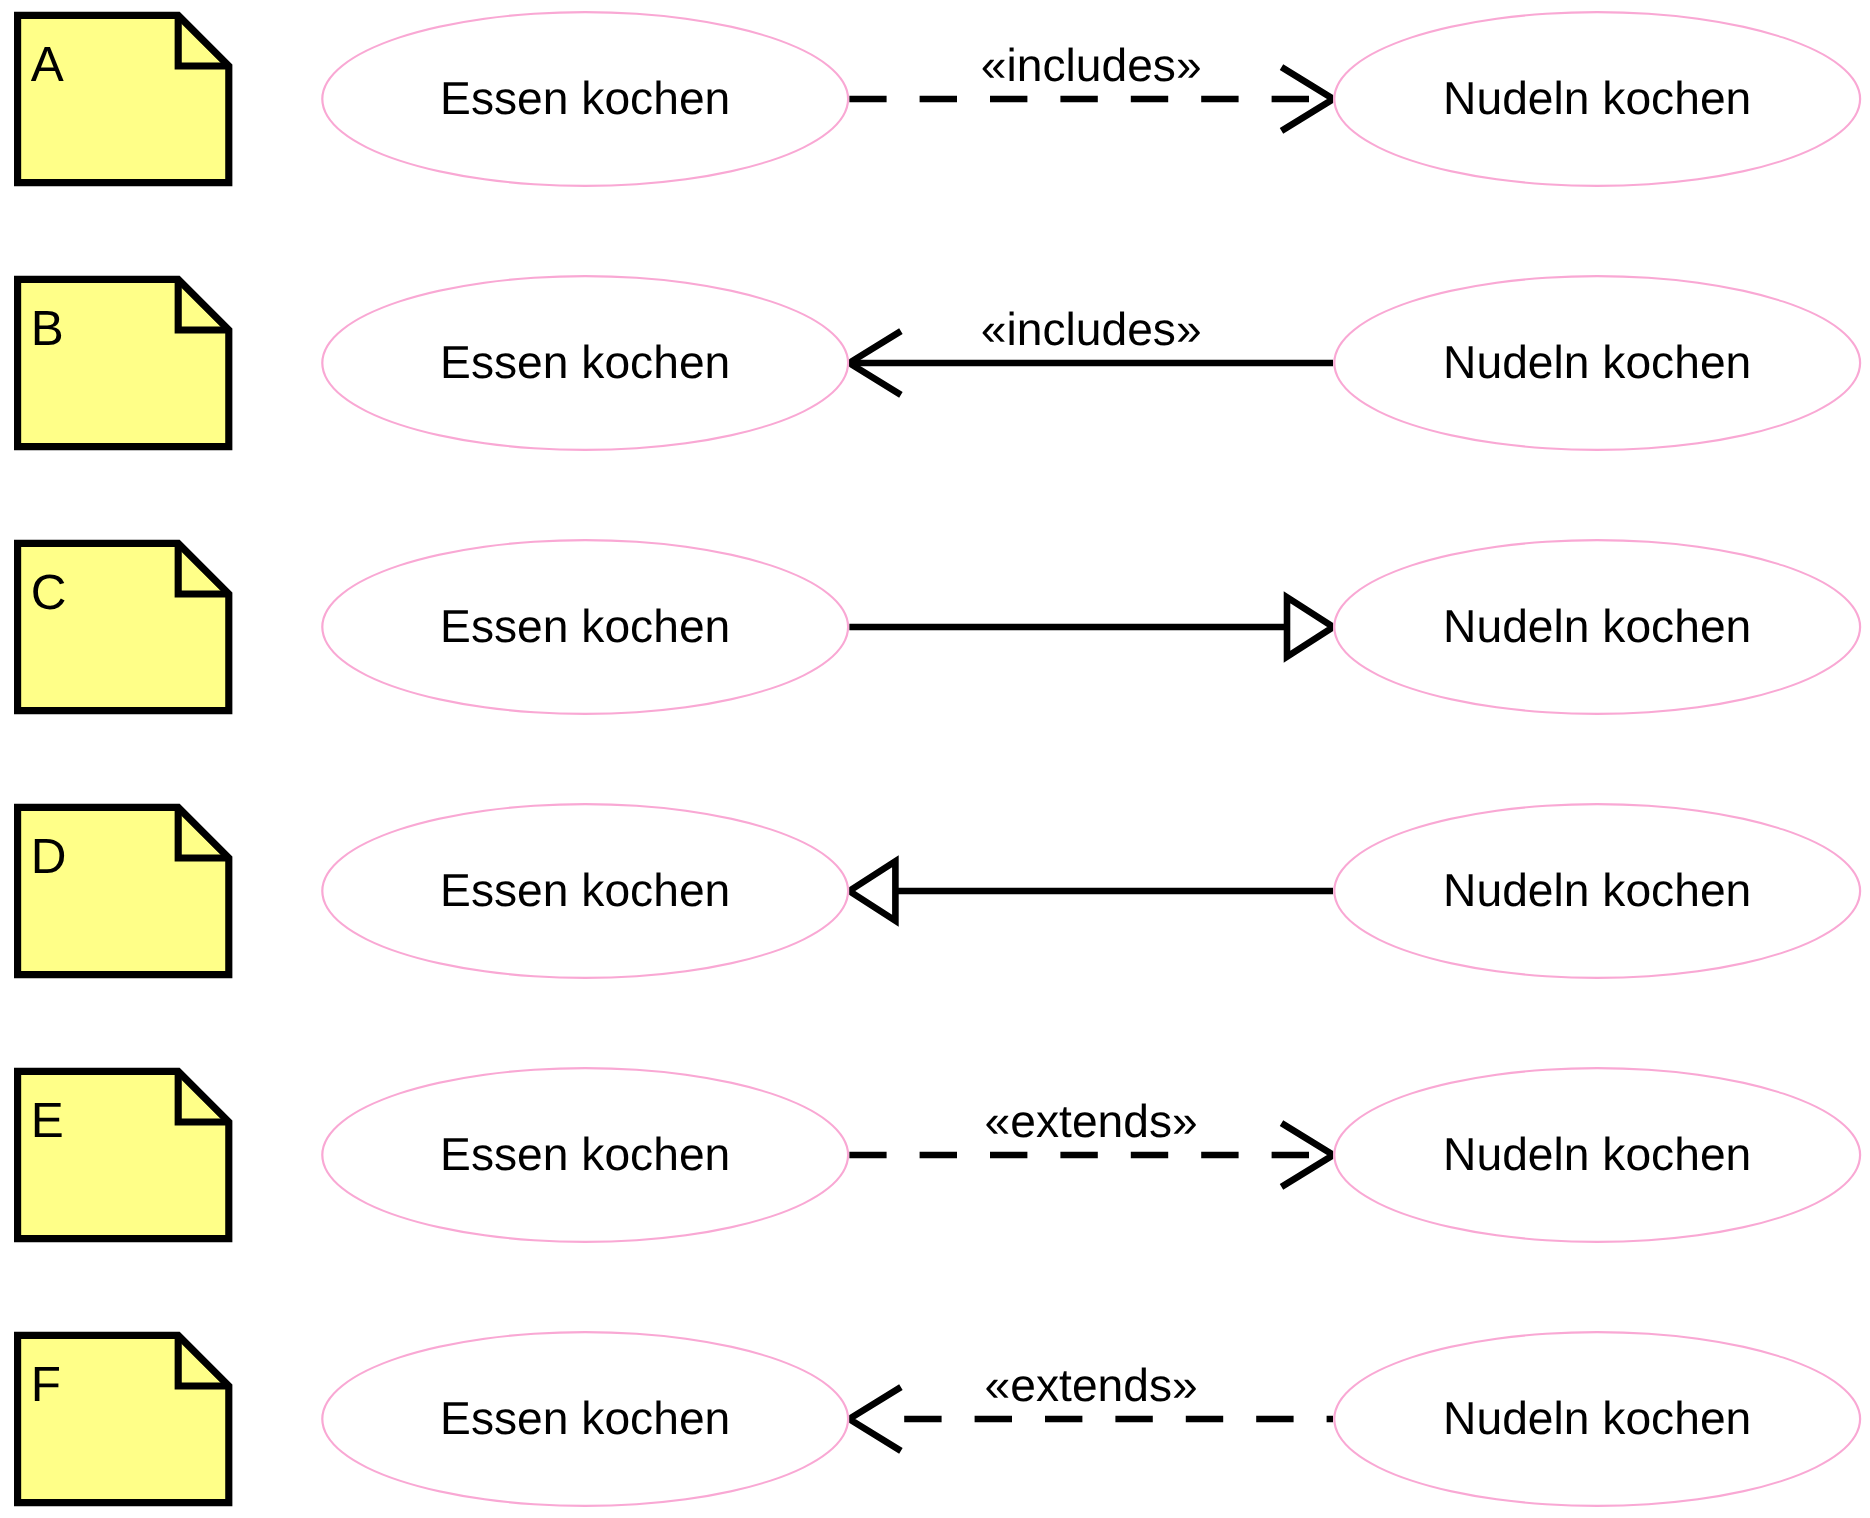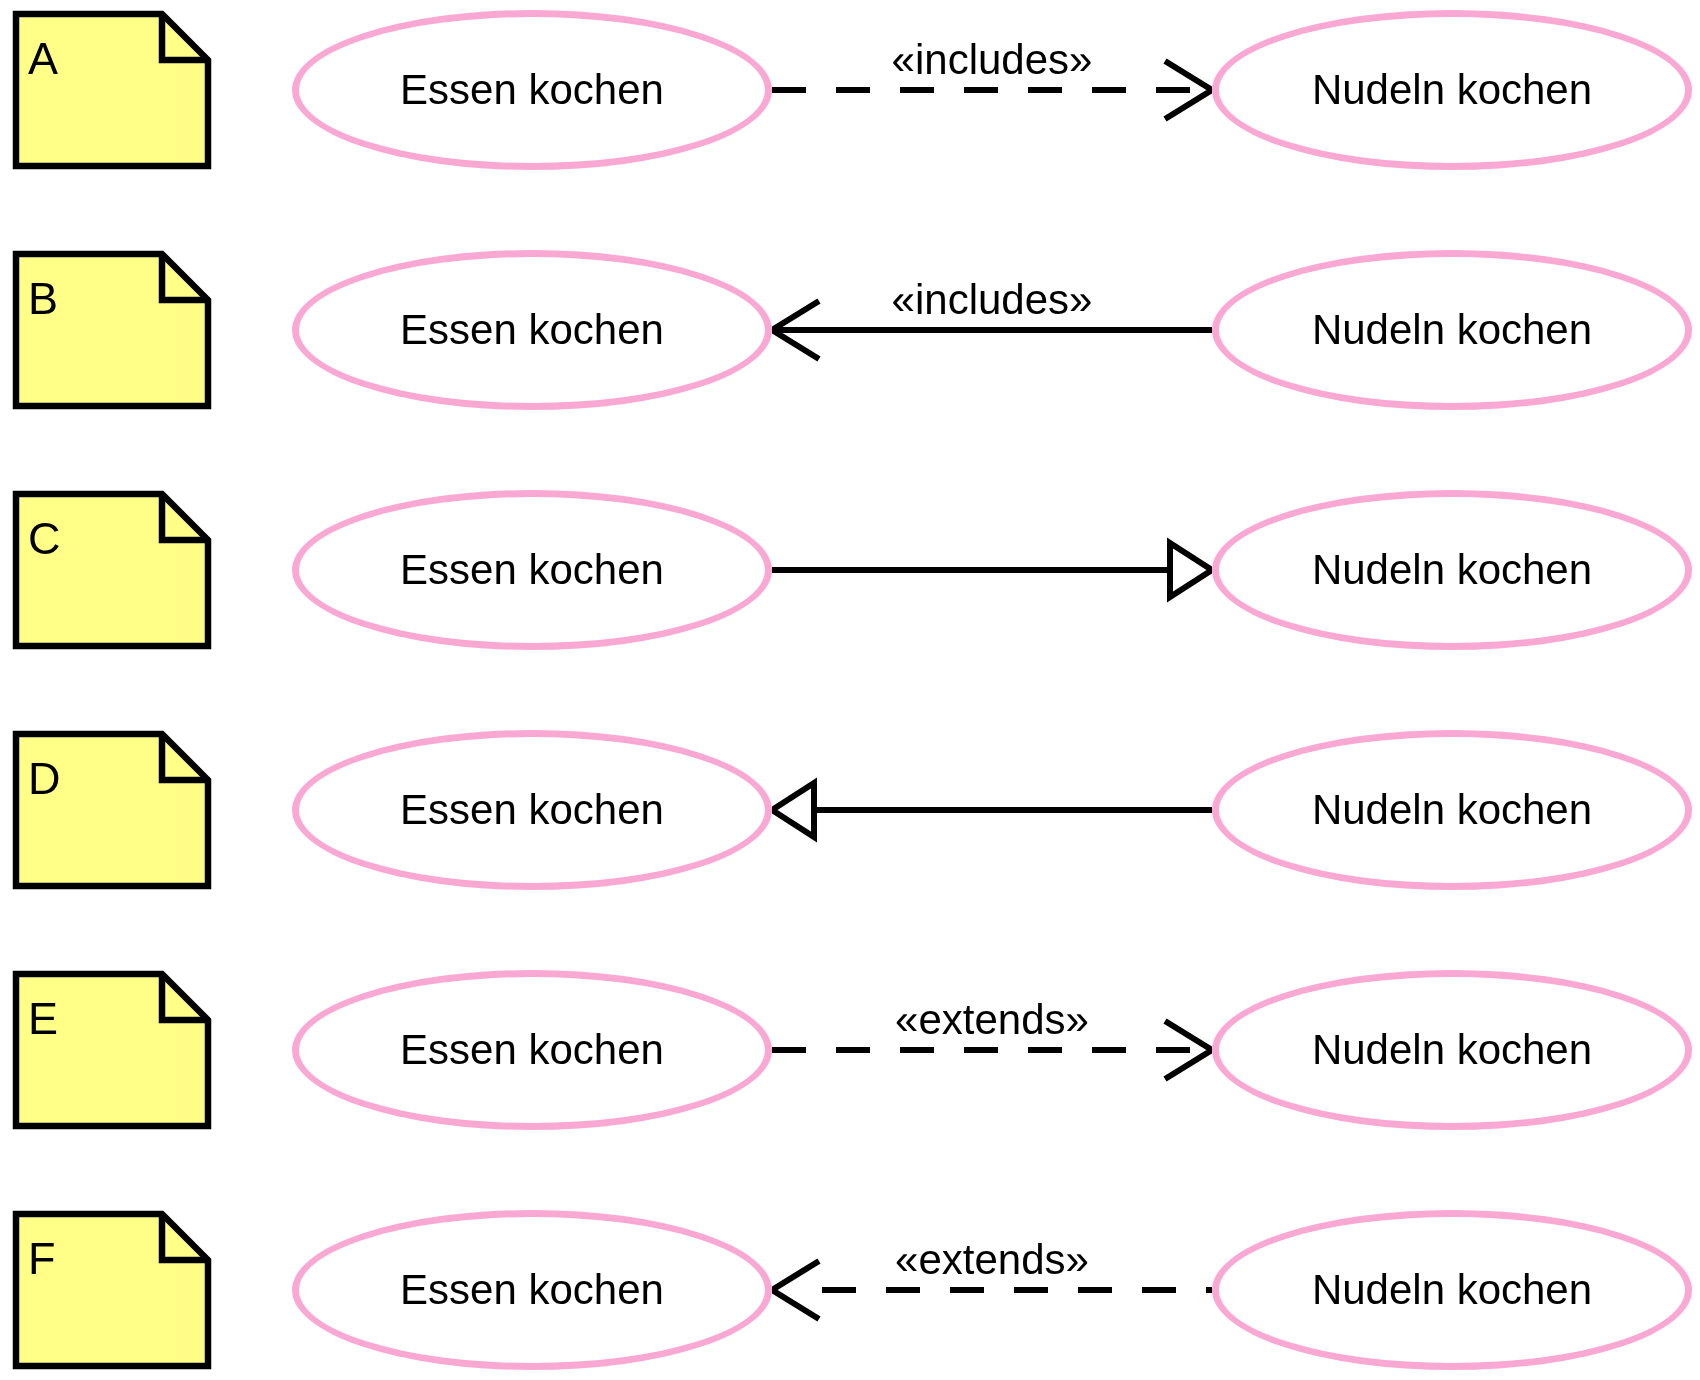--- a/index.html
+++ b/index.html
@@ -29,21 +29,21 @@
   .note-letter{
     font-size:45px;
     fill:#000000;
     font-family:"Liberation Sans",sans-serif;
   }
   .ellipse{
     box-sizing:border-box;
     flex:0 0 480px;
     width:480px;height:160px;
     margin-left:0;
-    border:7px solid #f9a8d4;
+    border:2px solid #f9a8d4;
     border-radius:50%;
     background:#ffffff;
     display:flex;
     align-items:center;
     justify-content:center;
   }
   .ellipse.left{margin-left:80px;}
   .ellipse span{
     font-size:42px;
     color:#000000;

